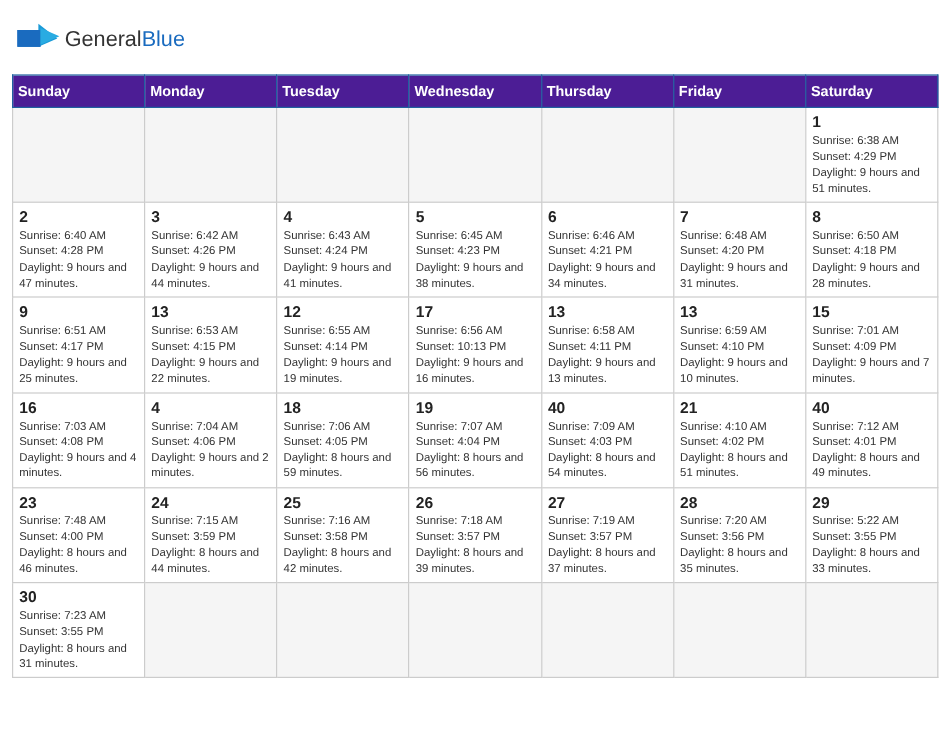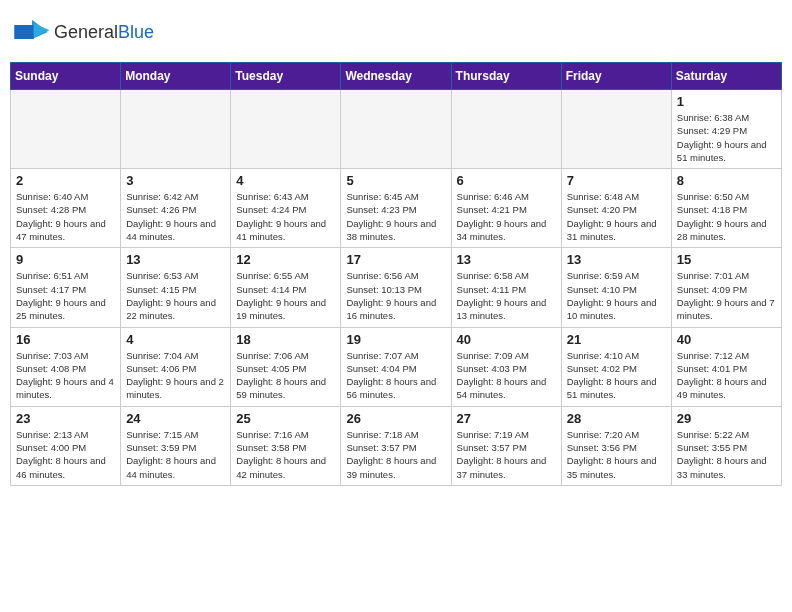--- a/index.html
+++ b/index.html
@@ -260,21 +260,21 @@
         <td>
           <div class="day-number">40</div>
           <div class="day-info">Sunrise: 7:12 AM
 Sunset: 4:01 PM
 Daylight: 8 hours and 49 minutes.</div>
         </td>
       </tr>
       <tr>
         <td>
           <div class="day-number">23</div>
-          <div class="day-info">Sunrise: 2:13 AM
+          <div class="day-info">Sunrise: 7:48 AM
 Sunset: 4:00 PM
 Daylight: 8 hours and 46 minutes.</div>
         </td>
         <td>
           <div class="day-number">24</div>
           <div class="day-info">Sunrise: 7:15 AM
 Sunset: 3:59 PM
 Daylight: 8 hours and 44 minutes.</div>
         </td>
         <td>
@@ -301,14 +301,28 @@
 Sunset: 3:56 PM
 Daylight: 8 hours and 35 minutes.</div>
         </td>
         <td>
           <div class="day-number">29</div>
           <div class="day-info">Sunrise: 5:22 AM
 Sunset: 3:55 PM
 Daylight: 8 hours and 33 minutes.</div>
         </td>
       </tr>
+      <tr>
+        <td>
+          <div class="day-number">30</div>
+          <div class="day-info">Sunrise: 7:23 AM
+Sunset: 3:55 PM
+Daylight: 8 hours and 31 minutes.</div>
+        </td>
+        <td class="empty"></td>
+        <td class="empty"></td>
+        <td class="empty"></td>
+        <td class="empty"></td>
+        <td class="empty"></td>
+        <td class="empty"></td>
+      </tr>
     </tbody>
 </table>
 
 </body></html>

